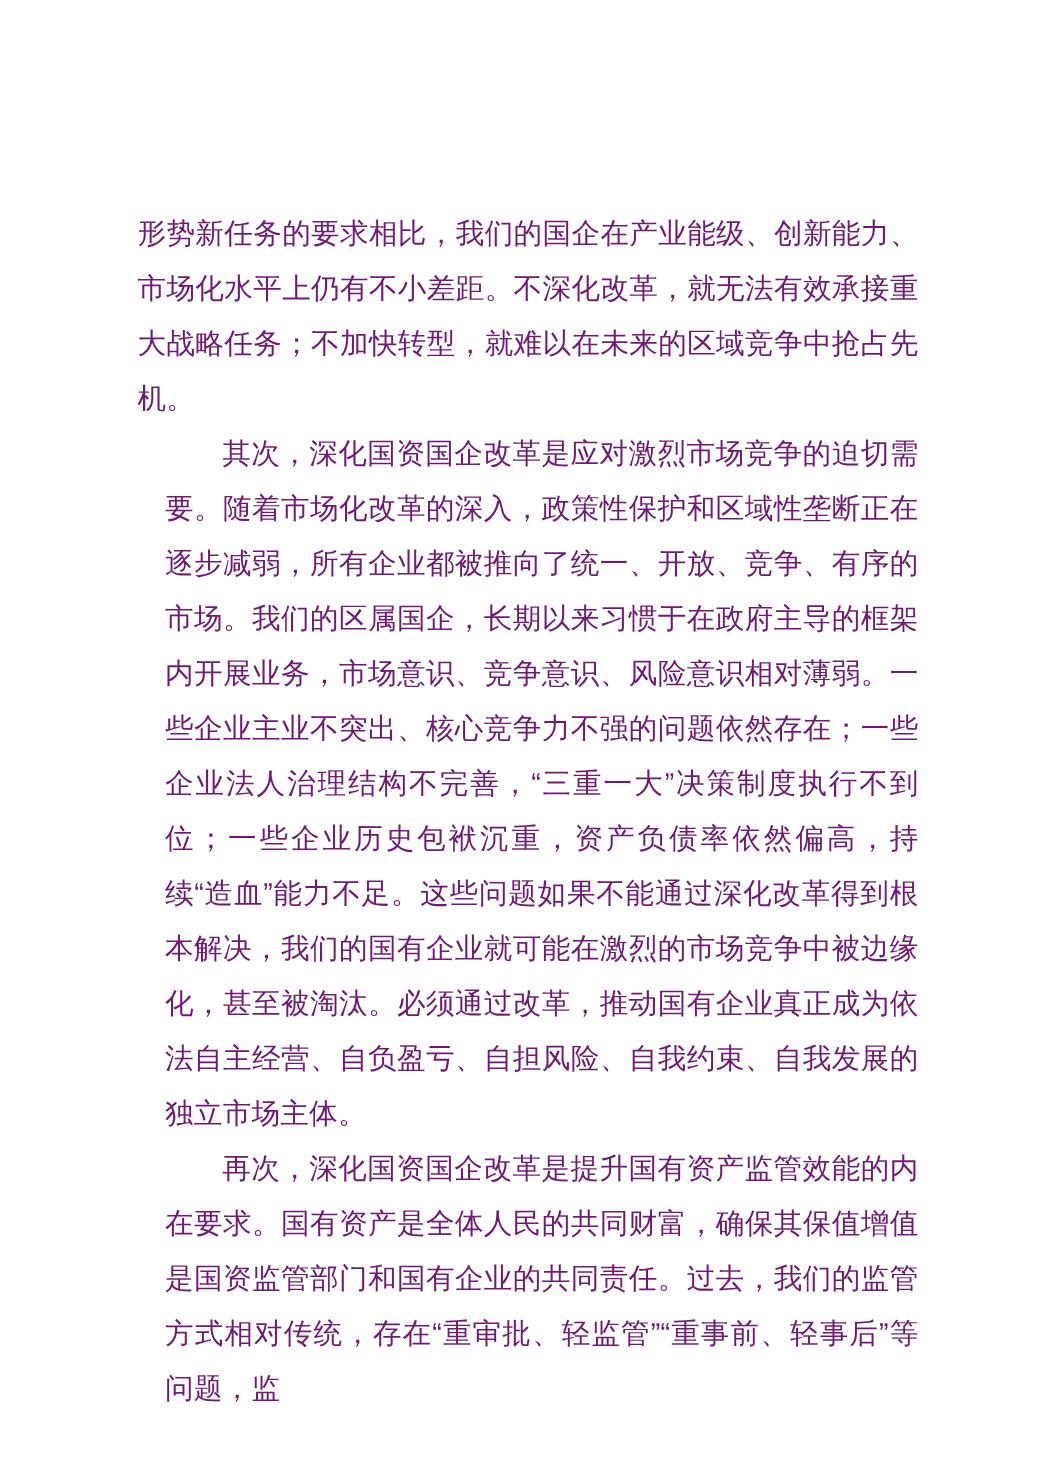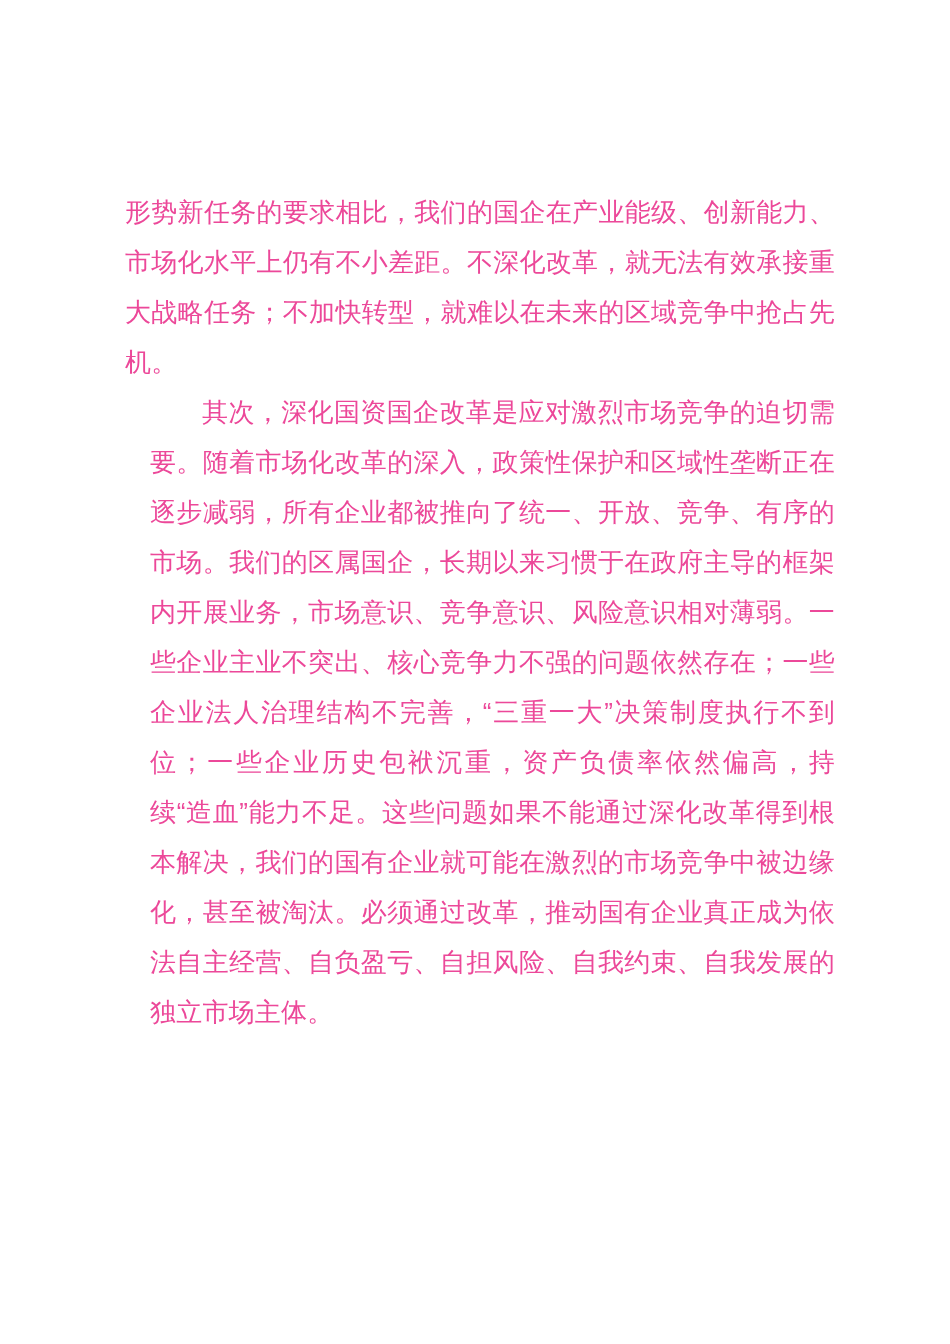--- a/index.html
+++ b/index.html
@@ -13,21 +13,21 @@
     height: 1344px;
     background: #ffffff;
     overflow: hidden;
     font-family: "Liberation Sans", "DejaVu Sans", sans-serif;
   }
   .content {
     position: absolute;
     left: 125px;
     top: 187px;
     width: 710px;
-    color: #ec4899;
+    color: #701a75;
     font-size: 26px;
     line-height: 50px;
     text-align: justify;
     text-justify: inter-character;
     letter-spacing: 0.2px;
     word-break: normal;
     line-break: strict;
   }
   .content p {
     margin: 0;
@@ -39,14 +39,15 @@
     margin-left: 25px;
   }
 </style>
 </head>
 <body>
 
 <div class="page">
   <div class="content">
     <p>形势新任务的要求相比，我们的国企在产业能级、创新能力、市场化水平上仍有不小差距。不深化改革，就无法有效承接重大战略任务；不加快转型，就难以在未来的区域竞争中抢占先机。</p>
     <p class="indent">其次，深化国资国企改革是应对激烈市场竞争的迫切需要。随着市场化改革的深入，政策性保护和区域性垄断正在逐步减弱，所有企业都被推向了统一、开放、竞争、有序的市场。我们的区属国企，长期以来习惯于在政府主导的框架内开展业务，市场意识、竞争意识、风险意识相对薄弱。一些企业主业不突出、核心竞争力不强的问题依然存在；一些企业法人治理结构不完善，“三重一大”决策制度执行不到位；一些企业历史包袱沉重，资产负债率依然偏高，持续“造血”能力不足。这些问题如果不能通过深化改革得到根本解决，我们的国有企业就可能在激烈的市场竞争中被边缘化，甚至被淘汰。必须通过改革，推动国有企业真正成为依法自主经营、自负盈亏、自担风险、自我约束、自我发展的独立市场主体。</p>
+    <p class="indent">再次，深化国资国企改革是提升国有资产监管效能的内在要求。国有资产是全体人民的共同财富，确保其保值增值是国资监管部门和国有企业的共同责任。过去，我们的监管方式相对传统，存在“重审批、轻监管”“重事前、轻事后”等问题，监</p>
   </div>
 </div>
 
 </body></html>

